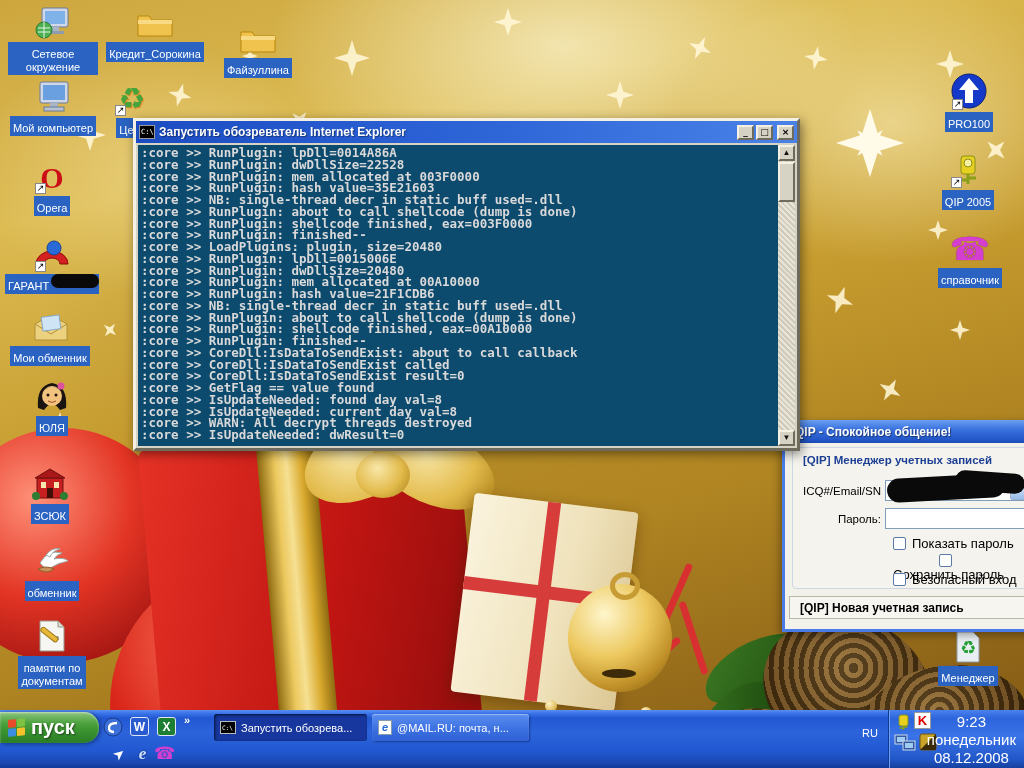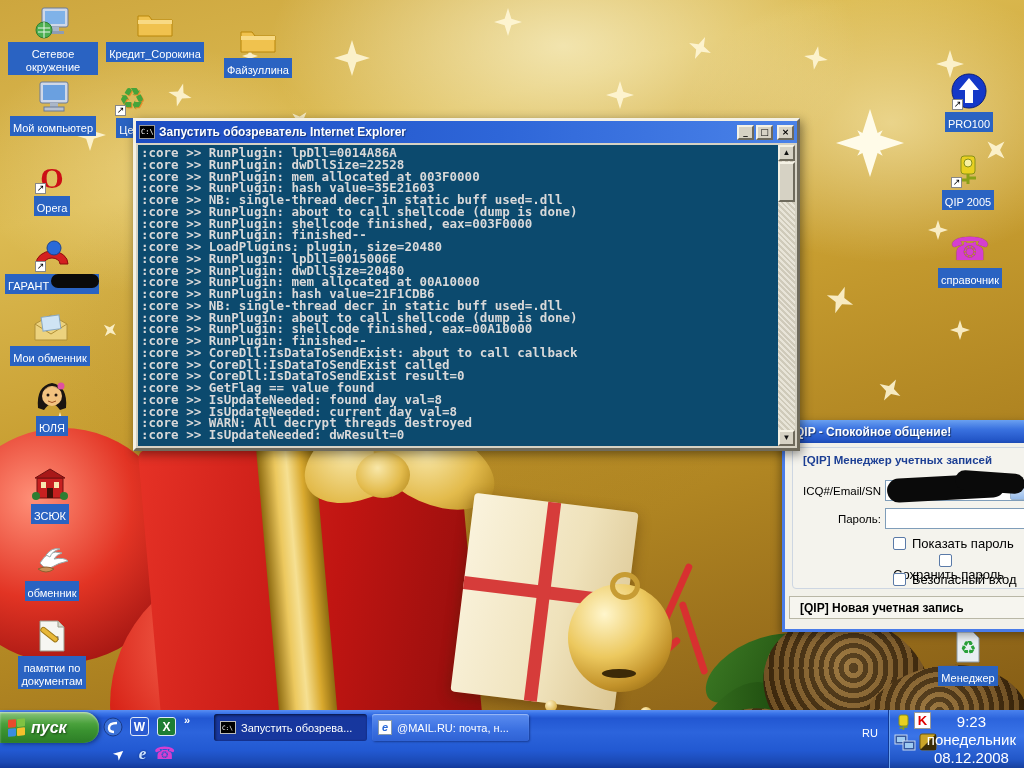--- a/index.html
+++ b/index.html
@@ -131,21 +131,21 @@
   .taskbar { position:absolute; left:0; top:710px; width:1024px; height:58px; z-index:30;
     background:linear-gradient(180deg,#5a8ef2 0%,#3a74e8 6%,#2257d2 14%,#2c64dc 38%,#2259d2 70%,#1b49b4 90%,#12389a 100%); }
   .start-btn { position:absolute; left:0; top:2px; width:99px; height:31px;
     border-radius:0 15px 15px 0; display:flex; align-items:center; padding-left:8px;
     background:linear-gradient(180deg,#8cc47e 0%,#4aa13c 38%,#3a9230 60%,#2c7d26 100%);
     box-shadow:inset 0 1px 2px rgba(255,255,255,.5), 2px 1px 4px rgba(0,20,60,.5); }
   .winflag { width:18px; height:18px; display:grid; grid-template-columns:8px 8px; grid-template-rows:8px 8px;
     gap:1px; transform:skewY(-6deg); margin-right:5px; flex:0 0 auto; }
   .winflag i { border-radius:1px; }
   .wf-r { background:#e84b2c; } .wf-g { background:#7fc242; } .wf-b { background:#3a8de0; } .wf-y { background:#f4c02c; }
-  .start-txt { color:#fff; font-weight:bold; font-style:italic; font-size:16px;
+  .start-txt { color:#fff; font-weight:bold; font-size:20px;
     text-shadow:1px 1px 2px rgba(0,0,0,.5); }
   .ql-icon { position:absolute; width:21px; height:21px; display:flex; align-items:center; justify-content:center; }
   .ql-badge { width:19px; height:19px; border-radius:3px; display:flex; align-items:center; justify-content:center;
     font-size:12px; font-weight:bold; color:#fff; }
   .chev { position:absolute; color:#fff; font-size:11px; font-weight:bold; }
   .tb-btn { position:absolute; top:4px; height:27px; border-radius:3px; display:flex; align-items:center;
     padding:0 6px; font-size:11px; color:#fff; white-space:nowrap; overflow:hidden; }
   .tb-btn.pressed { background:#17379e; box-shadow:inset 1px 1px 3px rgba(0,0,10,.7); }
   .tb-btn.normal { background:linear-gradient(180deg,#5b8df0,#3a6fe0 60%,#2f62d4);
     box-shadow:inset 0 1px 1px rgba(255,255,255,.4), 1px 1px 2px rgba(0,10,50,.4); }

